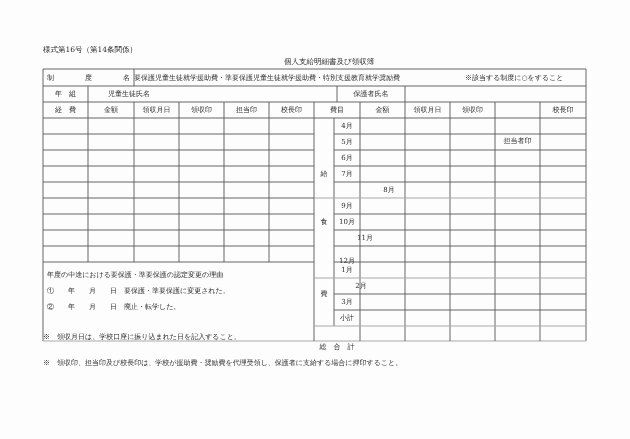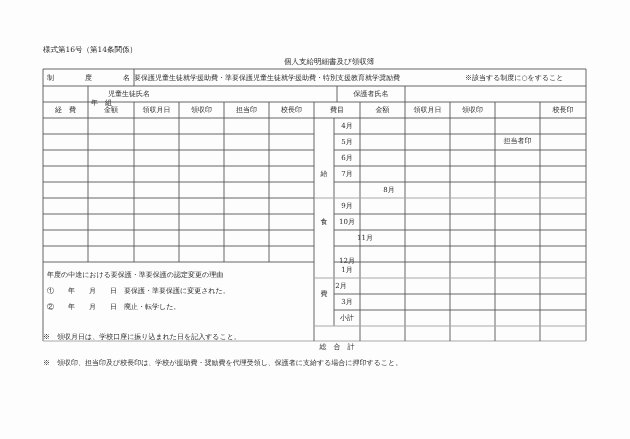--- a/index.html
+++ b/index.html
@@ -79,21 +79,21 @@
 </svg>
 
 <div class="cell" style="left:43px;top:69px;width:91px;height:17px;justify-content:space-between;padding:0 4px;box-sizing:border-box;">
   <span>制</span>
   <span>度</span>
   <span>名</span>
 </div>
 <div class="cell left" style="left:134px;top:69px;height:17px;">要保護児童生徒就学援助費・準要保護児童生徒就学援助費・特別支援教育就学奨励費</div>
 <div class="cell" style="left:465px;top:69px;height:17px;">※該当する制度に○をすること</div>
 
-<div class="cell" style="left:43px;top:86px;width:45px;height:33px;margin-left:36px;">年　組</div>
+<div class="cell" style="left:43px;top:86px;width:45px;height:16px;">年　組</div>
 <div class="cell left" style="left:88px;top:86px;width:100px;height:16px;padding-left:20px;">児童生徒氏名</div>
 <div class="cell" style="left:178px;top:86px;width:159px;height:16px;"></div>
 <div class="cell" style="left:337px;top:86px;width:68px;height:16px;">保護者氏名</div>
 <div class="cell" style="left:405px;top:86px;width:181px;height:16px;"></div>
 
 <div class="cell" style="left:43px;top:102px;width:45px;height:16px;border-radius:6px;">経　費</div>
 <div class="cell" style="left:88px;top:102px;width:46px;height:16px;">金額</div>
 <div class="cell" style="left:134px;top:102px;width:45px;height:16px;">領収月日</div>
 <div class="cell" style="left:179px;top:102px;width:45px;height:16px;">領収印</div>
 <div class="cell" style="left:224px;top:102px;width:45px;height:16px;">担当印</div>
@@ -113,21 +113,21 @@
 <div class="cell" style="left:334px;top:118px;width:26px;height:16px;">4月</div>
 <div class="cell" style="left:334px;top:134px;width:26px;height:16px;">5月</div>
 <div class="cell" style="left:334px;top:150px;width:26px;height:16px;">6月</div>
 <div class="cell" style="left:334px;top:166px;width:26px;height:16px;">7月</div>
 <div class="cell" style="left:334px;top:182px;width:26px;height:16px;padding-left:42px;">8月</div>
 <div class="cell" style="left:334px;top:198px;width:26px;height:16px;">9月</div>
 <div class="cell" style="left:334px;top:214px;width:26px;height:16px;">10月</div>
 <div class="cell" style="left:334px;top:230px;width:18px;height:16px;padding-left:22px;">11月</div>
 <div class="cell" style="left:334px;top:246px;width:26px;height:30px;border-radius:6px;">12月</div>
 <div class="cell" style="left:334px;top:262px;width:26px;height:16px;">1月</div>
-<div class="cell" style="left:328px;top:278px;width:26px;height:16px;">2月</div>
+<div class="cell" style="left:348px;top:278px;width:26px;height:16px;">2月</div>
 <div class="cell" style="left:334px;top:294px;width:26px;height:16px;">3月</div>
 <div class="cell" style="left:334px;top:310px;width:26px;height:16px;">小計</div>
 <div class="cell" style="left:314px;top:339px;width:46px;height:15px;">総　合　計</div>
 
 <div class="abs change" style="top:270px;">年度の中途における要保護・準要保護の認定変更の理由</div>
 <div class="abs change" style="top:286px;">①　　年　　月　　日　要保護・準要保護に変更された。</div>
 <div class="abs change" style="top:302px;">②　　年　　月　　日　廃止・転学した。</div>
 
 <div class="abs notes" style="top:332px;">※　領収月日は、学校口座に振り込まれた日を記入すること。</div>
 <div class="abs notes" style="top:358px;">※　領収印、担当印及び校長印は、学校が援助費・奨励費を代理受領し、保護者に支給する場合に押印すること。</div>

